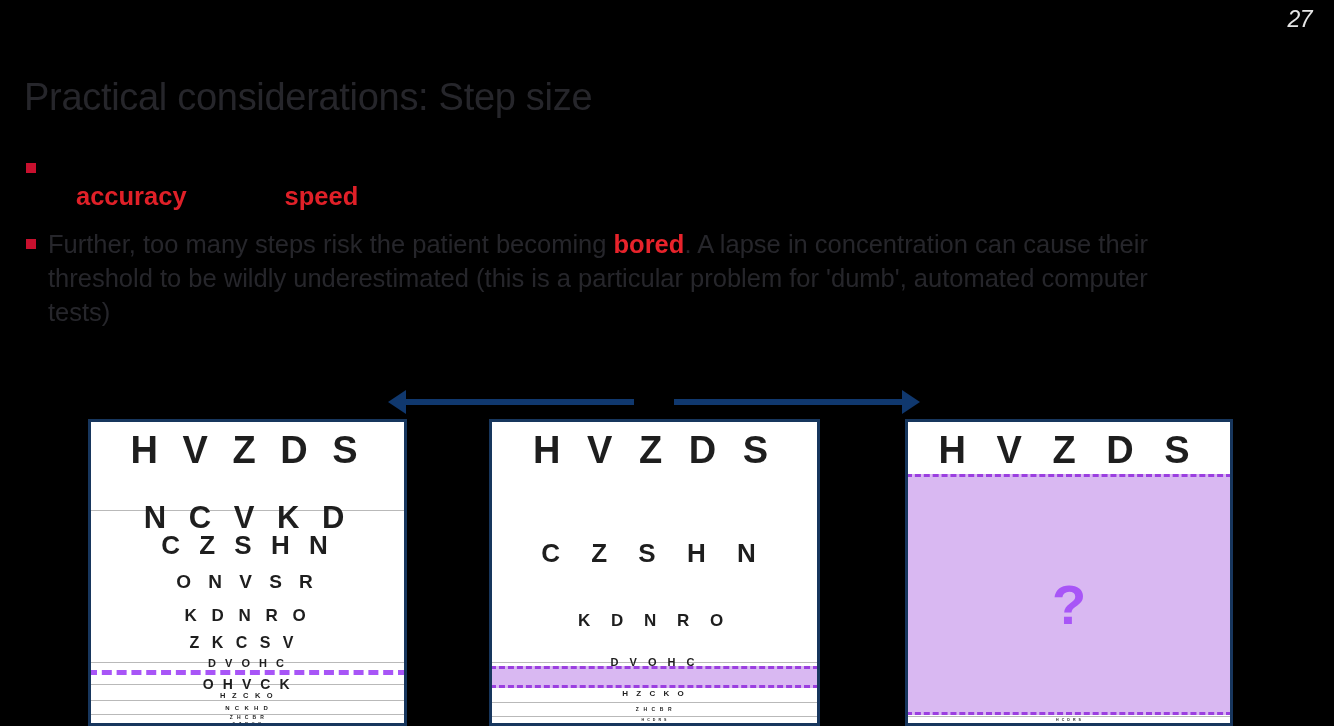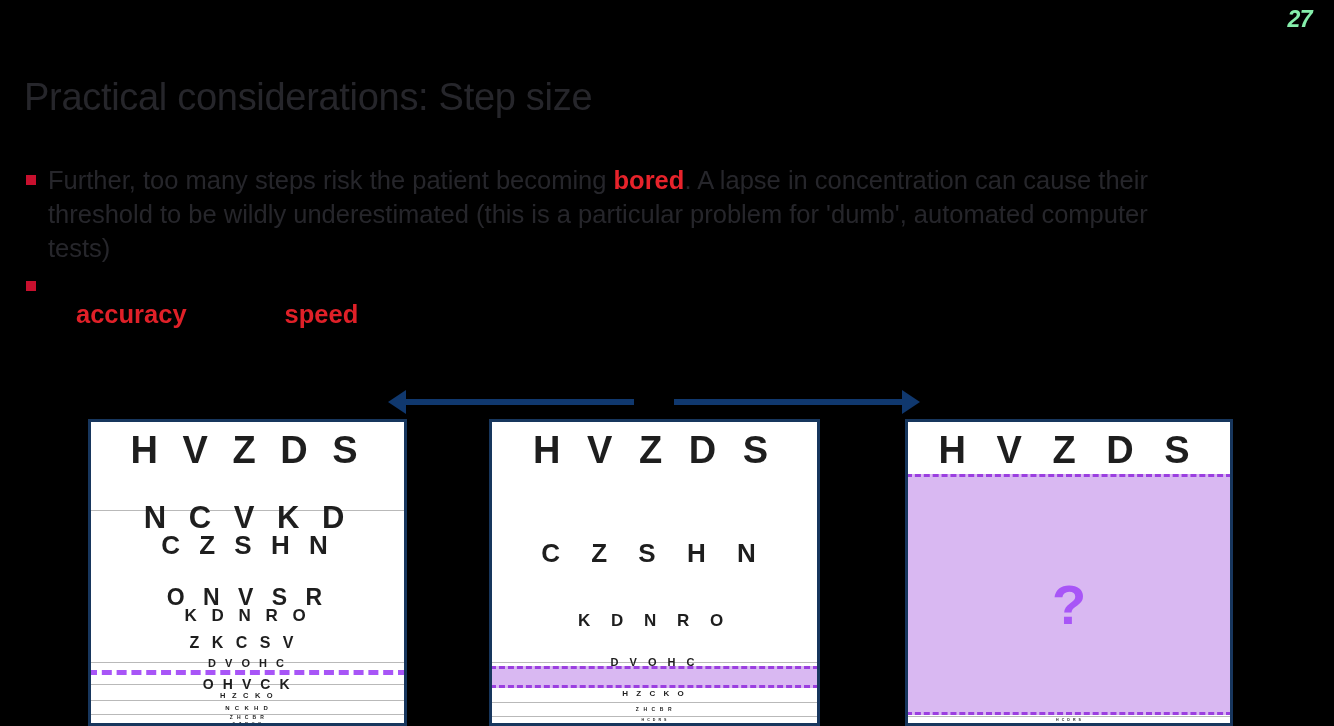--- a/index.html
+++ b/index.html
@@ -14,23 +14,23 @@
     overflow: hidden;
     font-family: "Liberation Sans", sans-serif;
     -webkit-font-smoothing: antialiased;
   }
 
   
   .slide-number {
     position: absolute;
     top: 8px;
     right: 22px;
-    color: #86efac;
+    color: #e5e5e5;
     font-size: 23px;
-    font-weight: bold;
+    font-weight: normal;
     font-style: italic;
     letter-spacing: -0.5px;
     line-height: 1;
   }
 
   
   .slide-title {
     position: absolute;
     left: 24px;
     top: 76px;
@@ -181,36 +181,36 @@
   }
 </style>
 </head>
 <body>
 
 <div class="slide-number">27</div>
 
 <div class="slide-title">Practical considerations: Step size</div>
 
 <div class="body-block">
-
-  <div class="bullet-row bullet-row-2">
-    <span class="bullet-marker"></span>
-    <div class="bullet-text"><span>Further, too many steps risk the patient becoming </span><span class="accent-red-2">bored</span><span>. A lapse in concentration can cause their threshold to be wildly underestimated (this is a particular problem for 'dumb', automated computer tests)</span></div>
-  </div>
 
   <div class="bullet-row bullet-row-1">
     <span class="bullet-marker"></span>
     <div class="bullet-text">
       <span class="line-a hidden-text">Choosing a step size is a trade-off between</span>
       <span class="line-b">
         <span class="lead-gap"></span><span class="accent-red">accuracy</span><span class="spacer-gap"></span><span class="accent-red">speed</span>
       </span>
     </div>
   </div>
 
+  <div class="bullet-row bullet-row-2">
+    <span class="bullet-marker"></span>
+    <div class="bullet-text"><span>Further, too many steps risk the patient becoming </span><span class="accent-red-2">bored</span><span>. A lapse in concentration can cause their threshold to be wildly underestimated (this is a particular problem for 'dumb', automated computer tests)</span></div>
+  </div>
+
 </div>
 
 <div class="arrow-layer">
   <div class="arrow arrow-left">
     <span class="head"></span>
     <span class="shaft"></span>
   </div>
   <div class="arrow arrow-right">
     <span class="shaft"></span>
     <span class="head"></span>
@@ -222,21 +222,21 @@
 
     <div class="hairline" style="top:88px;"></div>
     <div class="hairline" style="top:240px;"></div>
     <div class="hairline" style="top:262px;"></div>
     <div class="hairline" style="top:278px;"></div>
     <div class="hairline" style="top:292px;"></div>
 
     <div class="eye-row" style="position:absolute;top:9px;  left:0;right:0;font-size:38px;letter-spacing:7px;">H V Z D S</div>
     <div class="eye-row" style="position:absolute;top:80px; left:0;right:0;font-size:31px;letter-spacing:7px;">N C V K D</div>
     <div class="eye-row" style="position:absolute;top:110px;left:0;right:0;font-size:26px;letter-spacing:6px;">C Z S H N</div>
-    <div class="eye-row" style="position:absolute;top:164px;left:0;right:0;font-size:23px;letter-spacing:6px;">O N V S R</div>
+    <div class="eye-row" style="position:absolute;top:150px;left:0;right:0;font-size:19px;letter-spacing:6px;">O N V S R</div>
     <div class="eye-row" style="position:absolute;top:185px;left:0;right:0;font-size:17px;letter-spacing:5px;">K D N R O</div>
     <div class="eye-row" style="position:absolute;top:213px;left:0;right:8px;font-size:16px;letter-spacing:4px;">Z K C S V</div>
     <div class="eye-row" style="position:absolute;top:236px;left:0;right:0;font-size:11px;letter-spacing:3px;">D V O H C</div>
     <div class="eye-row" style="position:absolute;top:255px;left:0;right:0;font-size:14px; letter-spacing:2.6px;">O H V C K</div>
     <div class="eye-row" style="position:absolute;top:270px;left:0;right:0;font-size:7.5px;letter-spacing:2.2px;">H Z C K O</div>
     <div class="eye-row" style="position:absolute;top:283px;left:0;right:0;font-size:6px; letter-spacing:1.8px;">N C K H D</div>
     <div class="eye-row" style="position:absolute;top:293px;left:0;right:0;font-size:5px; letter-spacing:1.4px;">Z H C B R</div>
     <div class="eye-row" style="position:absolute;top:300px;left:0;right:0;font-size:4.2px;letter-spacing:1.2px;">S Z R O N</div>
 
     <div class="dashed-line" style="top:248px;"></div>

